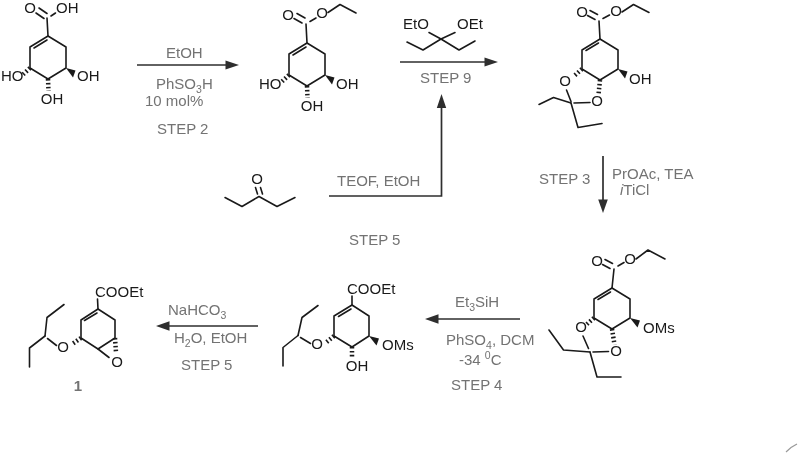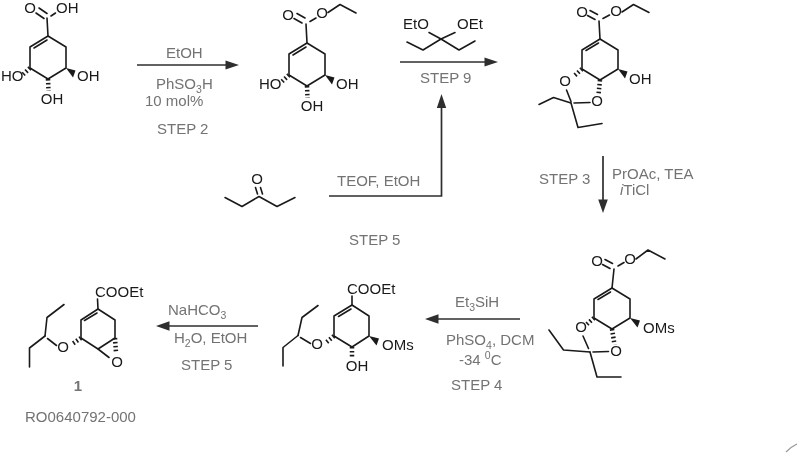--- a/index.html
+++ b/index.html
@@ -189,15 +189,14 @@
   <div class="lbl" style="left:455px;top:294px"><span>Et</span><sub>3</sub><span>SiH</span></div>
   <div class="lbl" style="left:446px;top:332px"><span>PhSO</span><sub>4</sub><span>, DCM</span></div>
   <div class="lbl" style="left:459px;top:350px"><span>-34 </span><sup>0</sup><span>C</span></div>
   <div class="lbl" style="left:451px;top:377px">STEP 4</div>
 
   <div class="lbl" style="left:168px;top:302px"><span>NaHCO</span><sub>3</sub></div>
   <div class="lbl" style="left:174px;top:330px"><span>H</span><sub>2</sub><span>O, EtOH</span></div>
   <div class="lbl" style="left:181px;top:357px">STEP 5</div>
 
   <div class="lbl center bold" style="left:38px;top:378px;width:80px">1</div>
-  <div class="lbl center" style="left:18px;top:409px;width:125px">RO0640792-000</div>
 
 </div>
 
 </body></html>

